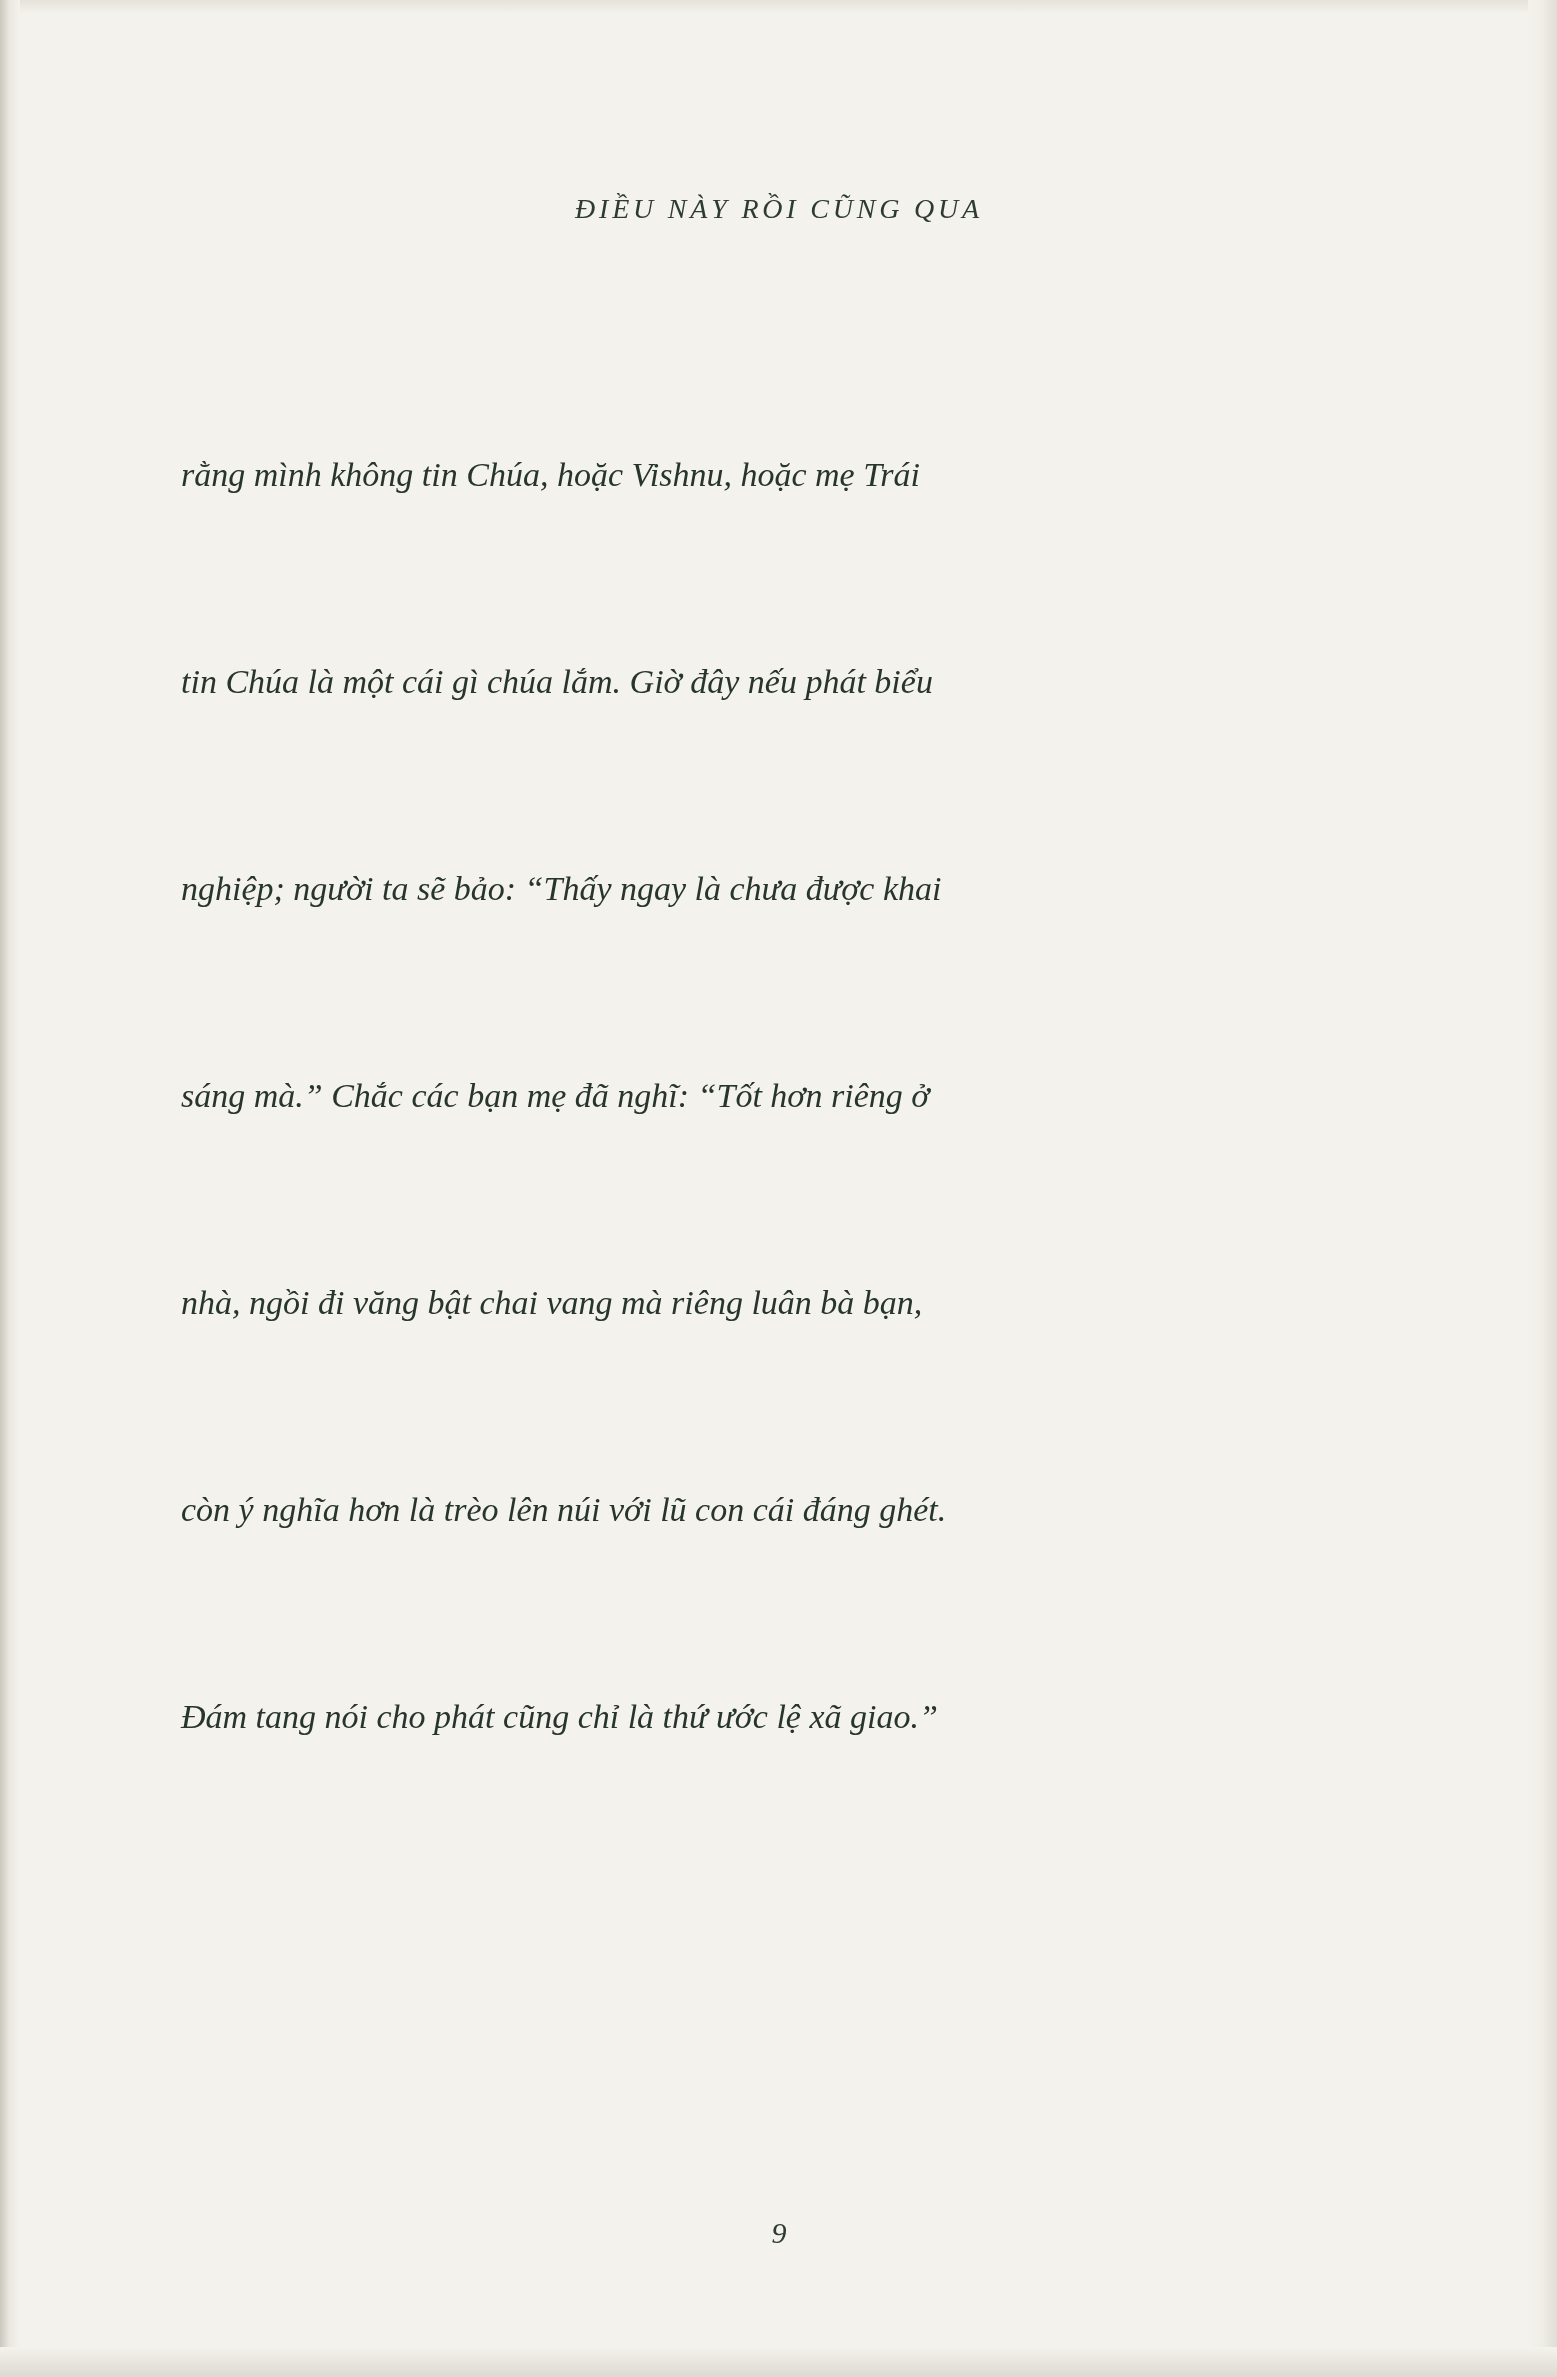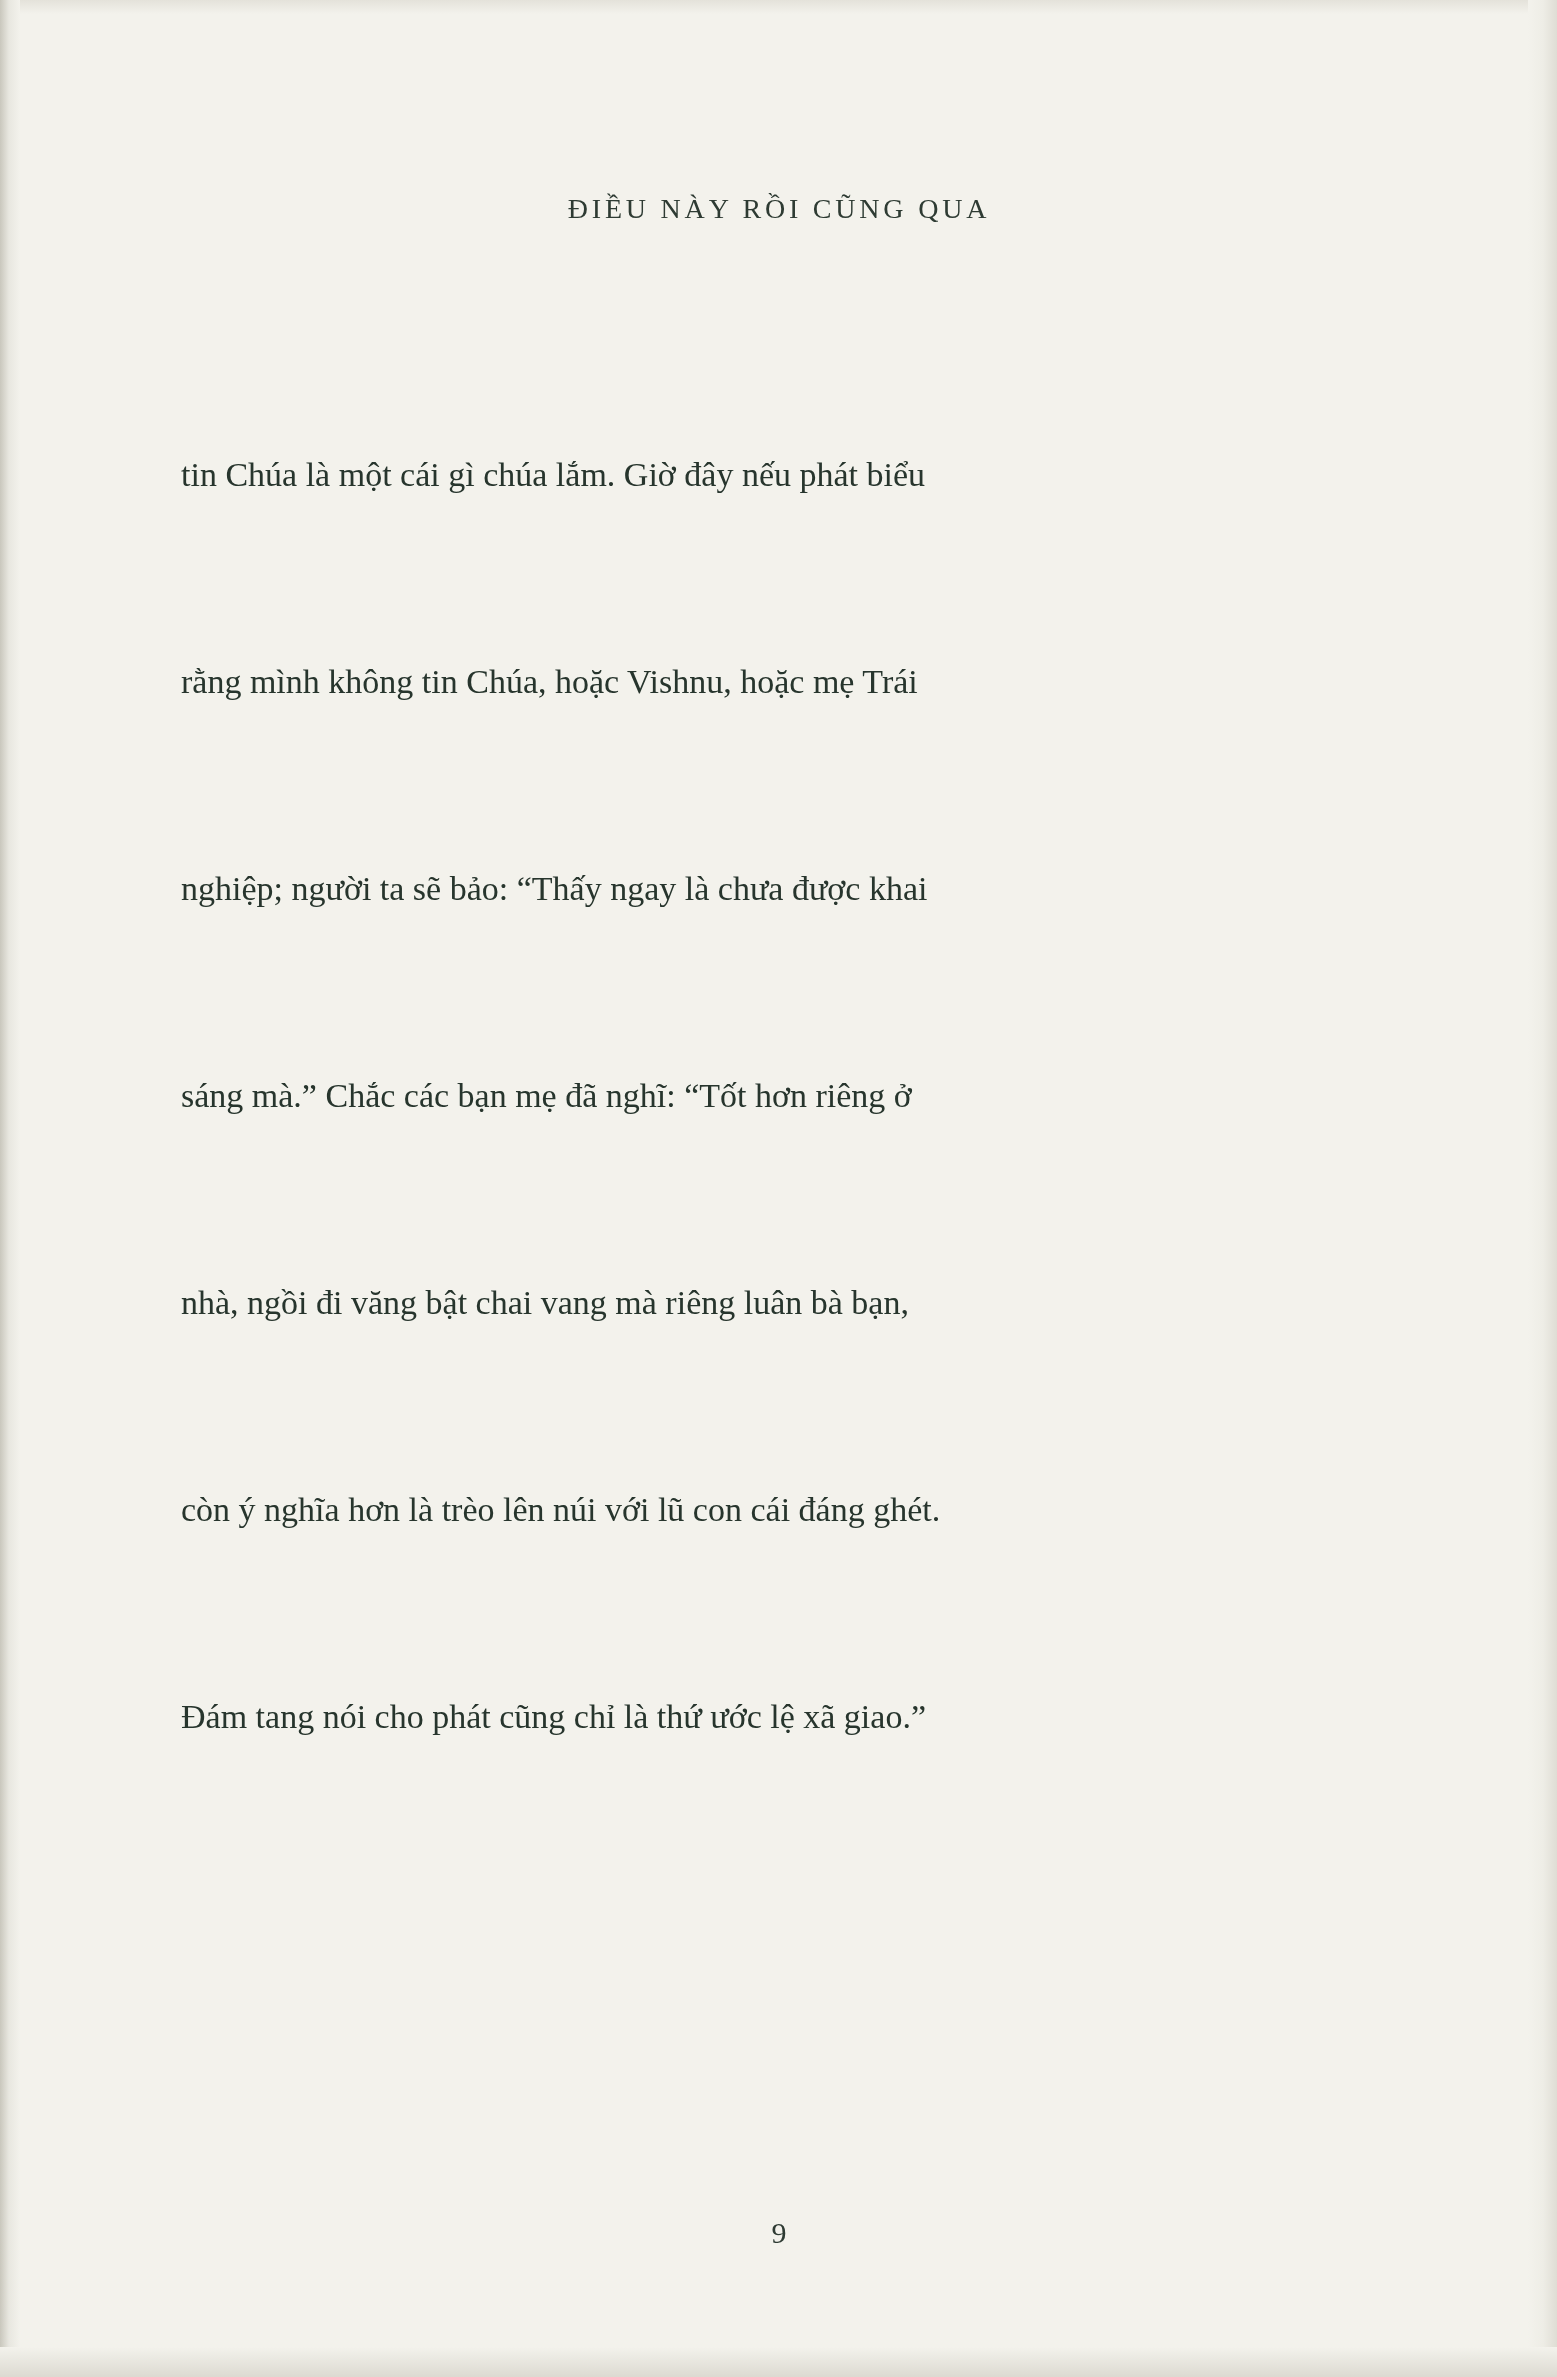--- a/index.html
+++ b/index.html
@@ -42,20 +42,21 @@
     width: 100%; height: 30px;
     background: linear-gradient(to top, #dcdad1 0%, #f3f2ec 100%);
   }
 
   .content {
     position: absolute;
     left: 0;
     top: 0;
     width: 1480px;
     height: 2377px;
+    font-style: italic;
   }
 
   .running-head {
     position: absolute;
     left: 0;
     top: 193px;
     width: 1558px;
     text-align: center;
     font-size: 28px;
     letter-spacing: 3.8px;
@@ -98,22 +99,22 @@
   <div class="page-edge-top"></div>
   <div class="page-edge-left"></div>
   <div class="page-edge-right"></div>
   <div class="page-edge-bottom"></div>
 
   <div class="content">
 
     <div class="running-head">ĐIỀU NÀY RỒI CŨNG QUA</div>
 
     <div class="body-text">
+      <span class="line">rằng mình không tin Chúa, hoặc Vishnu, hoặc mẹ Trái</span>
       <span class="line">tin Chúa là một cái gì chúa lắm. Giờ đây nếu phát biểu</span>
-      <span class="line">rằng mình không tin Chúa, hoặc Vishnu, hoặc mẹ Trái</span>
       <span class="line">nghiệp; người ta sẽ bảo: “Thấy ngay là chưa được khai</span>
       <span class="line">sáng mà.” Chắc các bạn mẹ đã nghĩ: “Tốt hơn riêng ở</span>
       <span class="line">nhà, ngồi đi văng bật chai vang mà riêng luân bà bạn,</span>
       <span class="line">còn ý nghĩa hơn là trèo lên núi với lũ con cái đáng ghét.</span>
       <span class="line">Đám tang nói cho phát cũng chỉ là thứ ước lệ xã giao.”</span>
       
       
       
       
       

